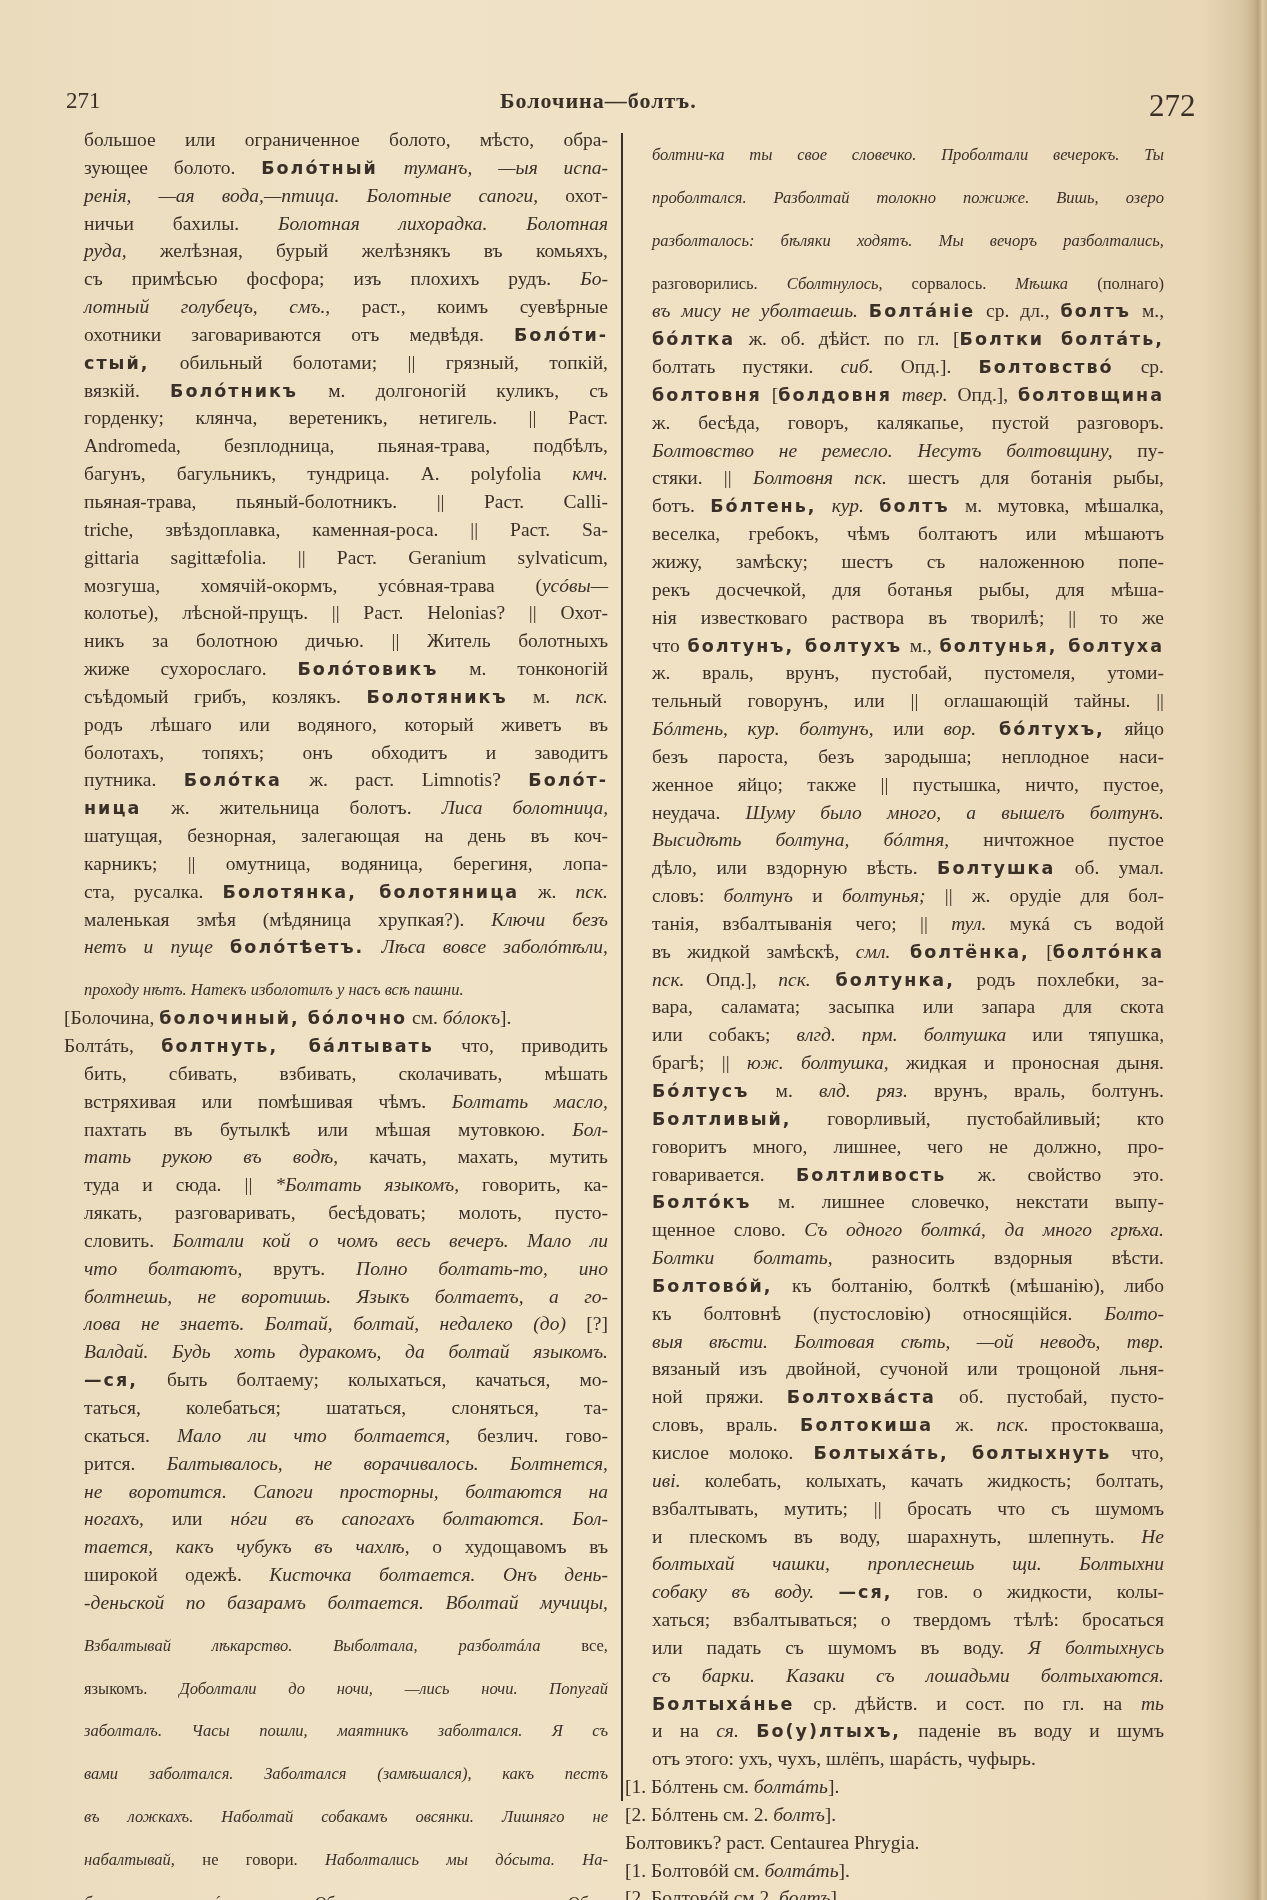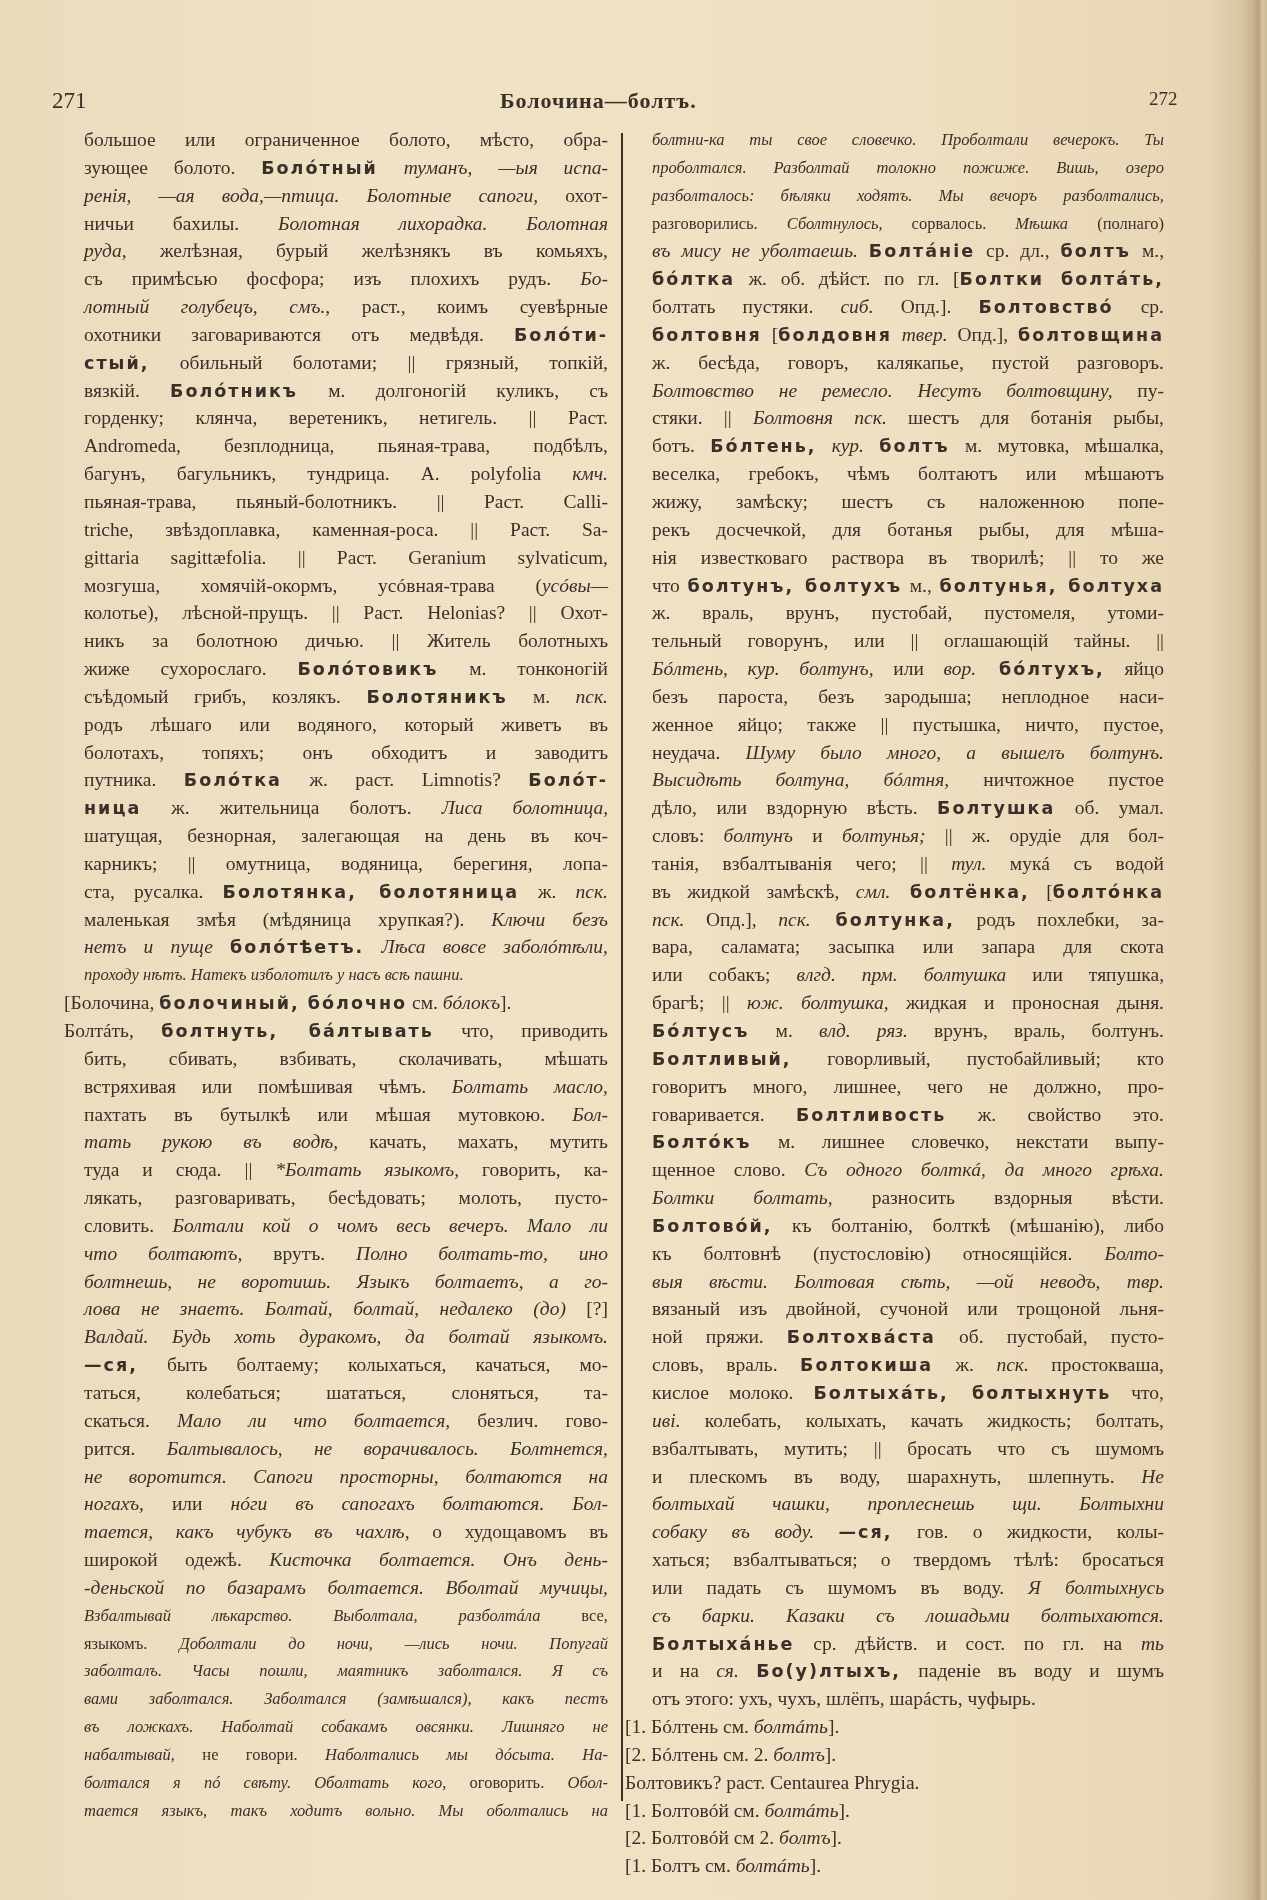--- a/index.html
+++ b/index.html
@@ -11,22 +11,22 @@
     color: #3a3028;
     position: relative;
   }
   .page-edge {
     position: absolute; top: 0; right: 0; width: 22px; height: 1900px;
     background: linear-gradient(90deg, #d7c29e, #c8b28d 40%, #b7a07a 60%, #d9c6a3 80%, #cdb894);
   }
   .header {
     position: absolute; top: 88px; left: 0; width: 1240px; height: 30px;
   }
-  .page-num-left { position: absolute; left: 52px; top: 0; font-size: 23px; }
-  .page-num-right { position: absolute; left: 1149px; top: 0; font-size: 19px; font-family: Liberation Serif, serif; }
+  .page-num-left { position: absolute; left: 66px; top: 0; font-size: 23px; }
+  .page-num-right { position: absolute; left: 1149px; top: 0; font-size: 31px; font-family: Liberation Serif, serif; }
   .running-head {
     position: absolute; left: 500px; top: 0; font-size: 22px; font-weight: bold;
     letter-spacing: 1px;
   }
   .divider {
     position: absolute; left: 621px; top: 133px; width: 2px; height: 1668px;
     background: #3a3028;
   }
   .column {
     position: absolute; top: 126px;
@@ -35,21 +35,21 @@
   .col-right { left: 652px; width: 512px; }
   .line {
     height: 27.85px; line-height: 27.85px;
     font-size: 19.5px;
     white-space: nowrap;
     text-align: justify;
     text-align-last: justify;
     overflow: visible;
   }
   .line.last { text-align-last: left; }
-  .line.small { font-size: 16.5px; }
+  .line.small { font-size: 16.5px; margin-top: 15px; }
   .line.outdent { margin-left: -20px; }
   .line.outdent-r { margin-left: -27px; }
   .b { font-family: "DejaVu Sans", sans-serif; font-weight: bold; letter-spacing: 2px; font-size: 0.9em; }
   .i { font-style: italic; }
   .s { }
 </style>
 </head>
 <body>
 
 <div class="page-edge"></div>

